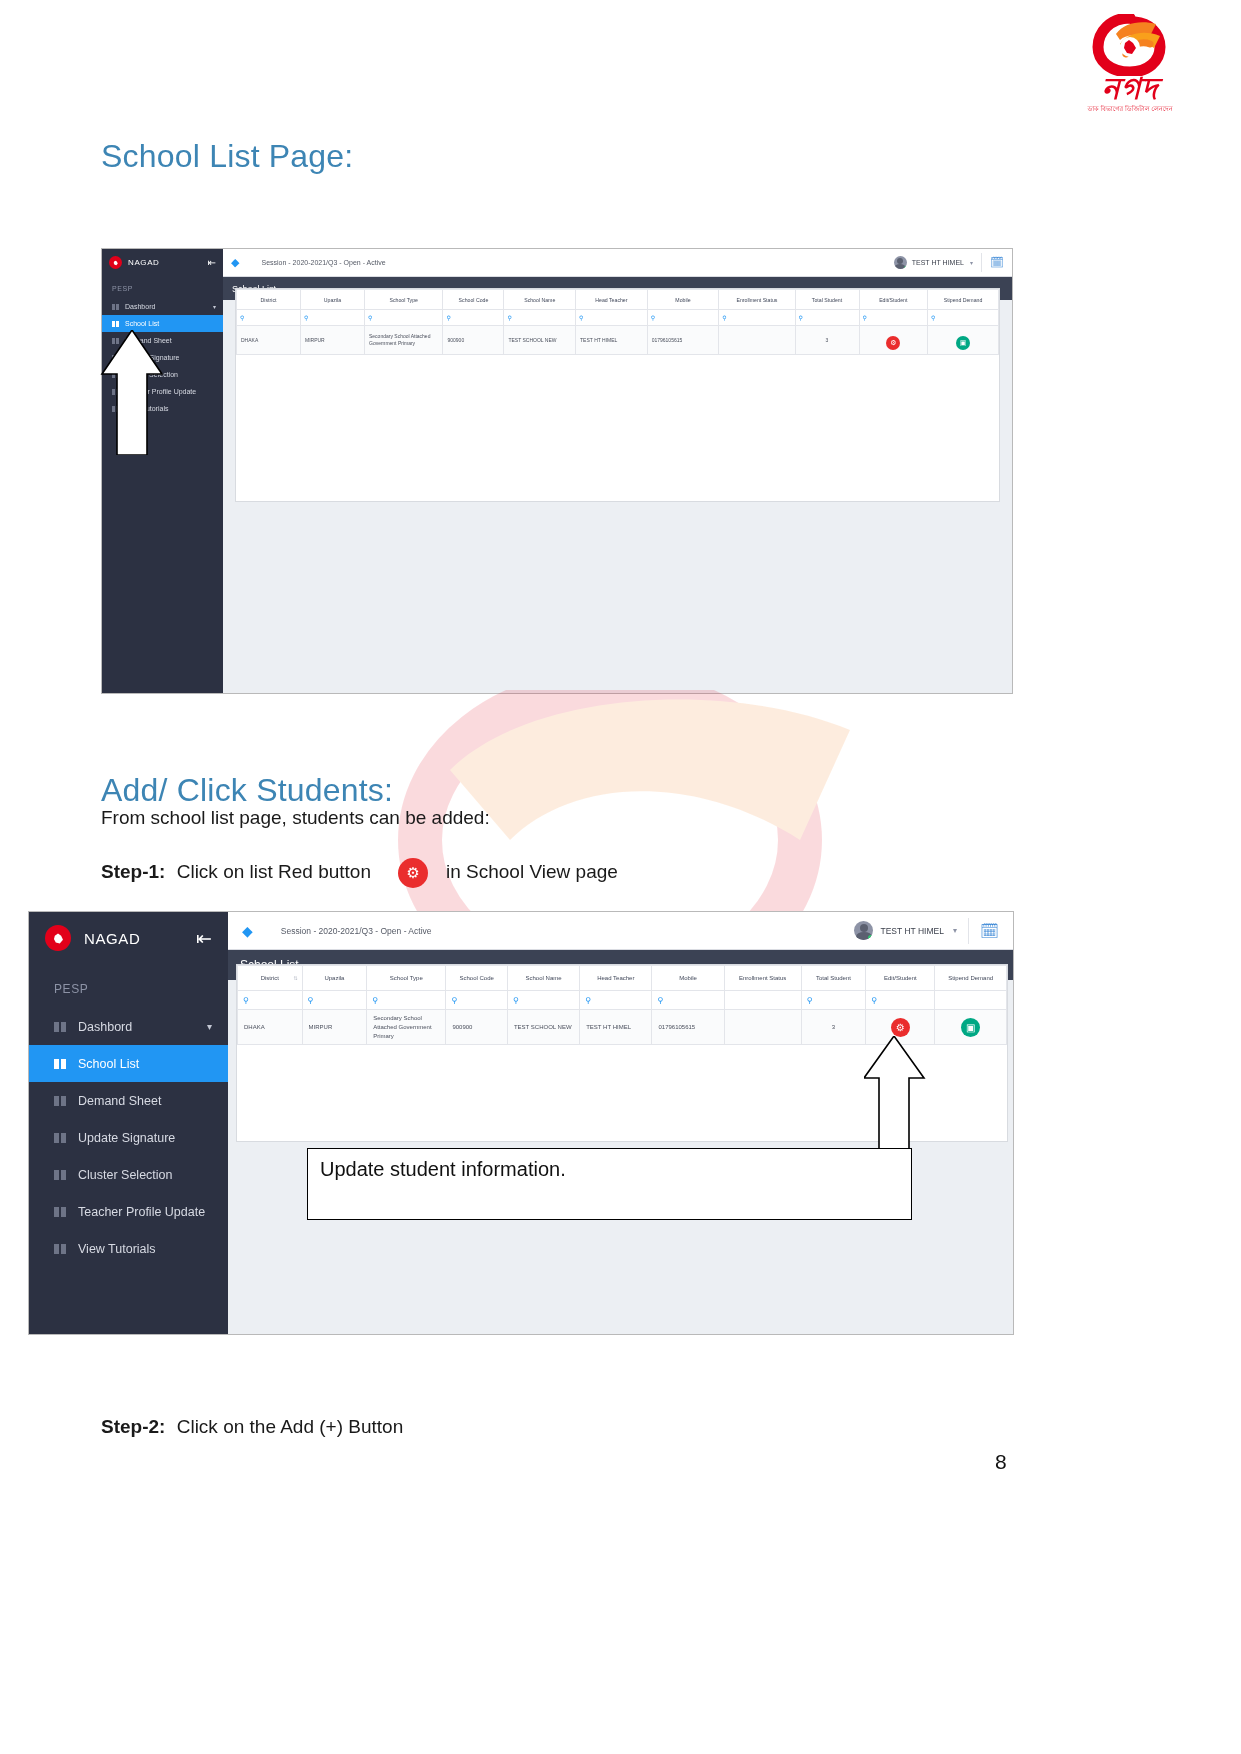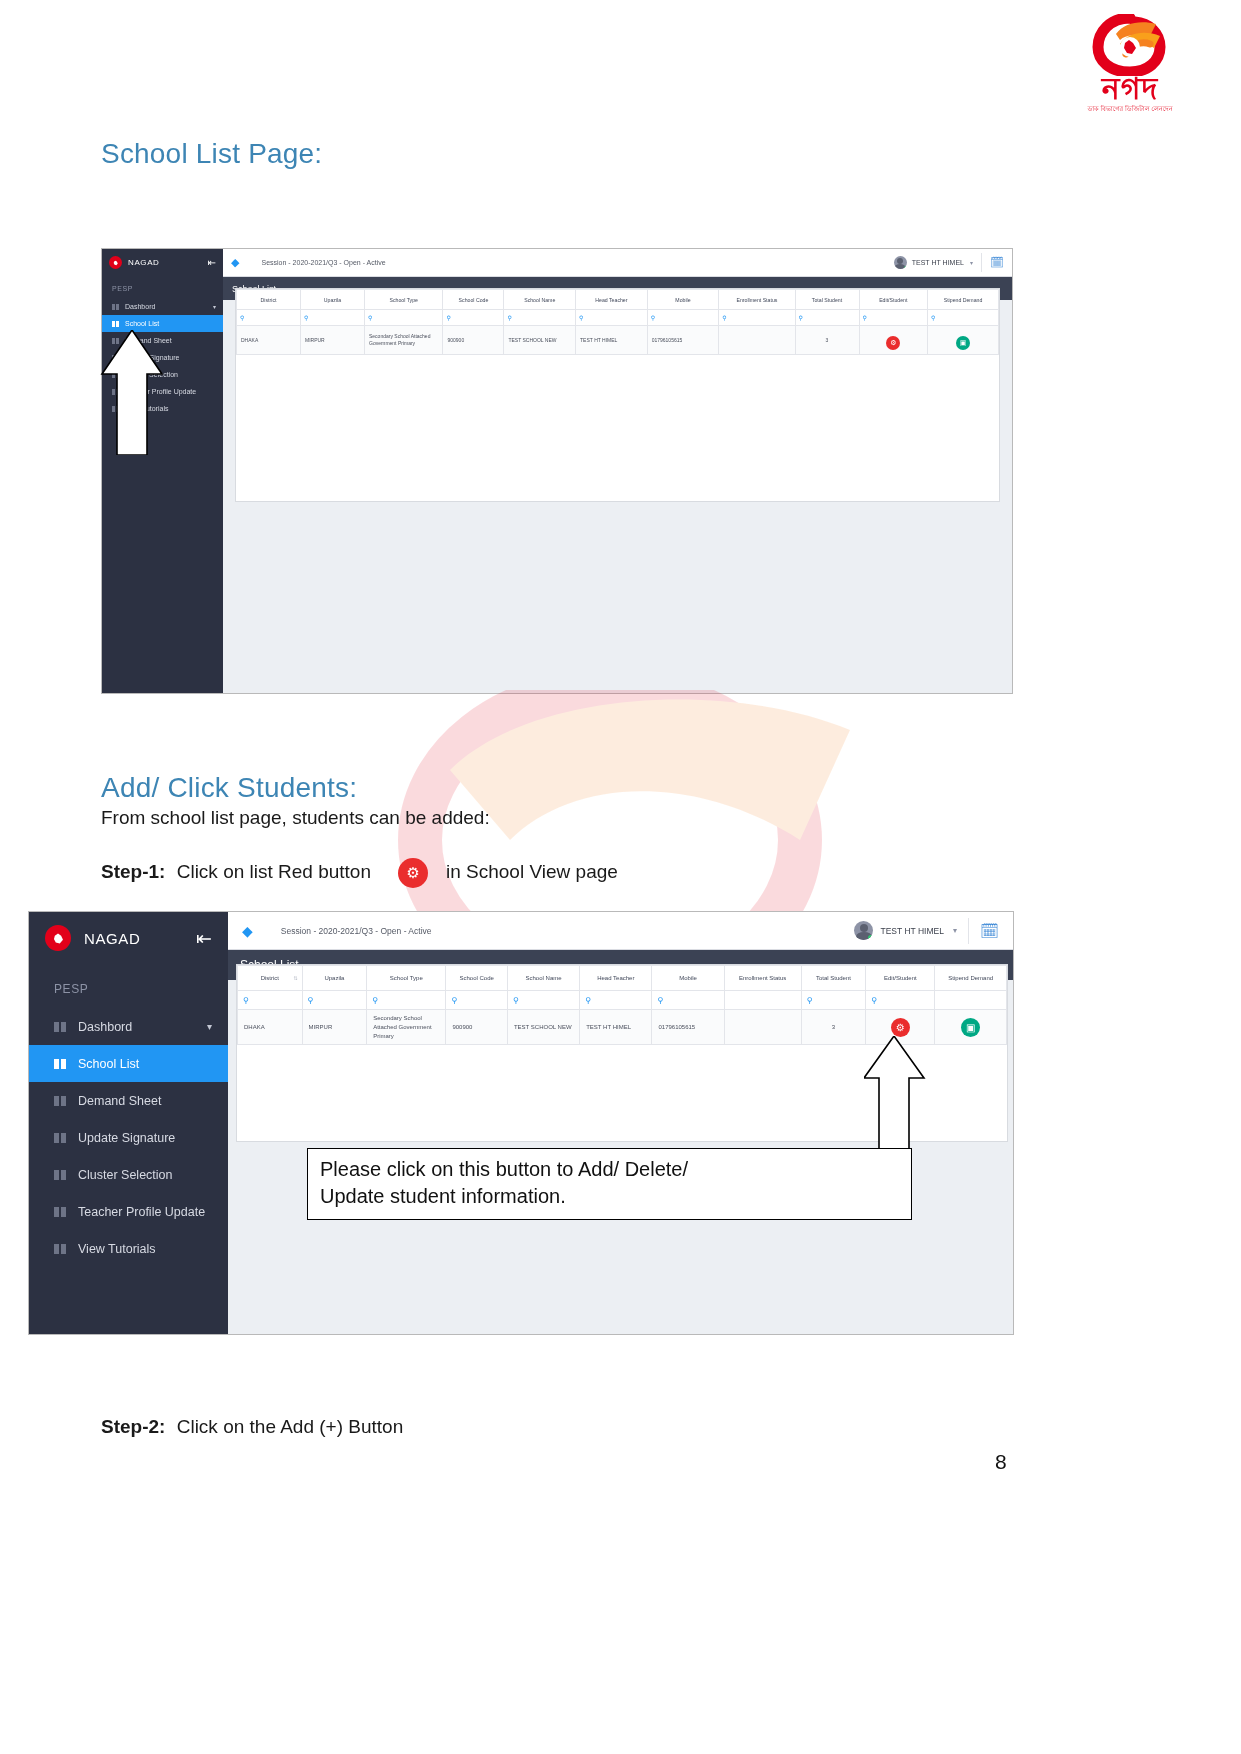--- a/index.html
+++ b/index.html
@@ -8,28 +8,28 @@
     font-family:"Liberation Sans", sans-serif;
     position:relative;overflow:hidden;
   }
   .page{position:relative;width:1241px;height:1754px;}
 
   
   .logo{position:absolute;left:1074px;top:14px;width:112px;height:100px;text-align:center;}
   .logo svg{display:block;margin:0 auto;}
   .logo-word{
     color:#e2001a;font-weight:bold;font-size:30px;line-height:30px;
-    letter-spacing:1px;margin-top:-2px;
+    letter-spacing:1px;margin-top:-2px;font-style:italic;
   }
   .logo-sub{color:#e2001a;font-size:6.5px;line-height:8px;margin-top:1px;opacity:.9;}
 
   
   h1.doc-head{
     position:absolute;margin:0;font-weight:normal;
-    color:#3d85b4;font-size:28px;letter-spacing:.2px;
+    color:#3d85b4;font-size:32px;letter-spacing:.2px;
   }
   .para{position:absolute;margin:0;color:#1a1a1a;font-size:19px;}
   .para b{font-weight:bold;}
 
   
   .app{position:absolute;background:#404040;border:1px solid #b9b9b9;overflow:hidden;}
   .app-sidebar{position:absolute;left:0;top:0;bottom:0;background:#2c3142;}
   .brandbar{display:flex;align-items:center;background:#2c3142;}
   .brand-logo{border-radius:50%;background:#e2001a;display:flex;align-items:center;justify-content:center;color:#fff;}
   .brand-name{color:#ffffff;letter-spacing:.6px;}
@@ -409,21 +409,20 @@
           </tbody>
         </table>
       </div>
     </div>
   </div>
 
   <svg class="arrow" style="left:864px;top:1036px;width:62px;height:132px;">
     <polygon points="30,0 60,42 45,42 45,132 15,132 15,42 0,42" fill="#ffffff" stroke="#000000" stroke-width="1.6"></polygon>
   </svg>
   <div class="callout" style="left:307px;top:1148px;width:605px;height:72px;padding:7px 0 0 12px;box-sizing:border-box;font-size:20px;line-height:27px;">
-    <span>Please click on this button to Add/ Delete/</span>
     <span>Update student information.</span>
   </div>
 
   <p class="para" style="left:101px;top:1416px;">
     <b>Step-2:</b>
     <span style="margin-left:6px;">Click on the Add (+) Button</span>
   </p>
 
   <div class="pagenum" style="left:995px;top:1450px;">8</div>
 </div>

